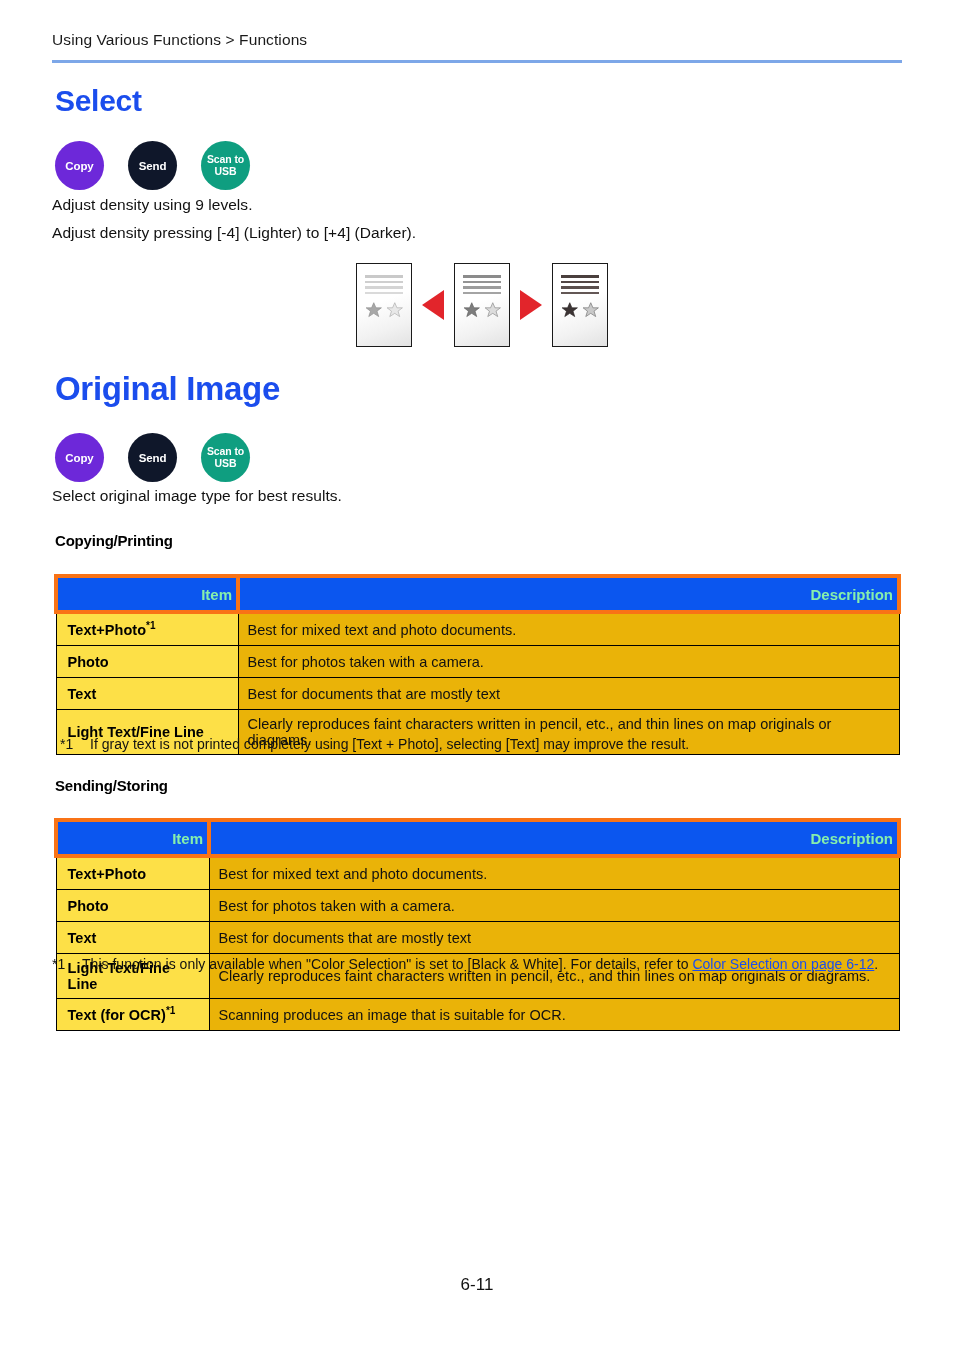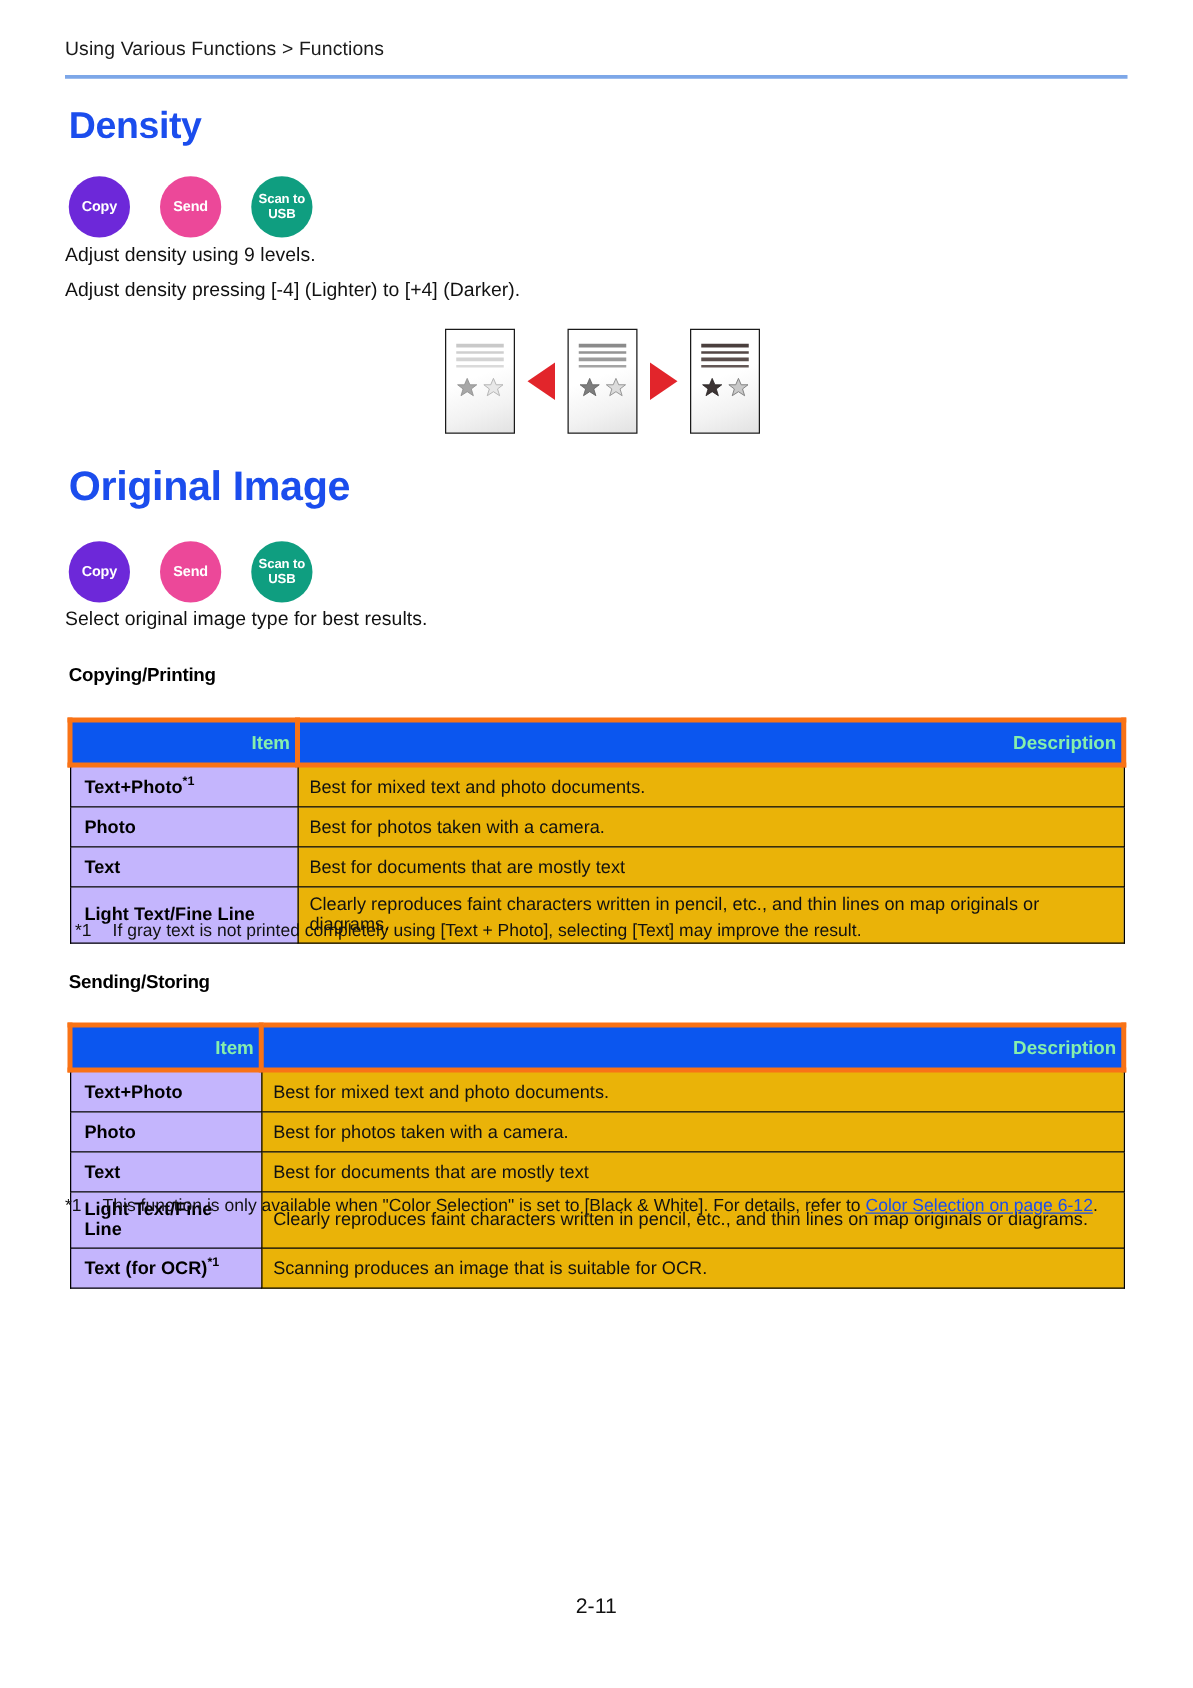--- a/index.html
+++ b/index.html
@@ -93,21 +93,21 @@
     align-items: center;
     justify-content: center;
     text-align: center;
     color: #ffffff;
     font-weight: bold;
     font-size: 11.5px;
     line-height: 12px;
     letter-spacing: -0.1px;
   }
   .badge.copy { background: #6d28d9; }
-  .badge.send { background: #ec4899; }
+  .badge.send { background: #0f172a; }
   .badge.scan { background: #0f9e80; font-size: 10.5px; line-height: 11.5px; }
 
   
   .para {
     position: absolute;
     font-size: 15.5px;
     color: #111;
     letter-spacing: 0.05px;
   }
   .para.p1 { left: 52px; top: 196px; }
@@ -205,21 +205,21 @@
     height: 18px;
   }
   .tbl td {
     border: 1px solid #000000;
     padding: 6px 9px;
     vertical-align: middle;
     height: 19px;
     letter-spacing: 0.03px;
   }
   .tbl td.item {
-    background: #c4b5fd;
+    background: #fde047;
     font-weight: bold;
     font-size: 14.5px;
     padding-left: 11px;
   }
   .tbl td.desc {
     background: #eab308;
     font-size: 14.5px;
     color: #111;
   }
   sup.fn {
@@ -260,21 +260,21 @@
   }
 </style>
 </head>
 <body>
 
 <div class="page">
 
   <div class="breadcrumb">Using Various Functions &gt; Functions</div>
   <div class="header-rule"></div>
 
-  <div class="h1 density">Density</div>
+  <div class="h1 density">Select</div>
 
   <div class="badge-row d1">
     <div class="badge copy">Copy</div>
     <div class="badge send">Send</div>
     <div class="badge scan">Scan to USB</div>
   </div>
 
   <div class="para p1">Adjust density using 9 levels.</div>
   <div class="para p2">Adjust density pressing [-4] (Lighter) to [+4] (Darker).</div>
 
@@ -418,15 +418,15 @@
         <td class="item"><span>Text (for OCR)</span><sup class="fn">*1</sup></td>
         <td class="desc">Scanning produces an image that is suitable for OCR.</td>
       </tr>
     </tbody>
   </table>
 
   <div class="footnote f2">
     <span class="marker">*1</span><span>This function is only available when "Color Selection" is set to [Black &amp; White]. For details, refer to </span><a class="link" href="#">Color Selection on page 6-12</a><span>.</span>
   </div>
 
-  <div class="page-number">2-11</div>
+  <div class="page-number">6-11</div>
 
 </div>
 
 </body></html>

